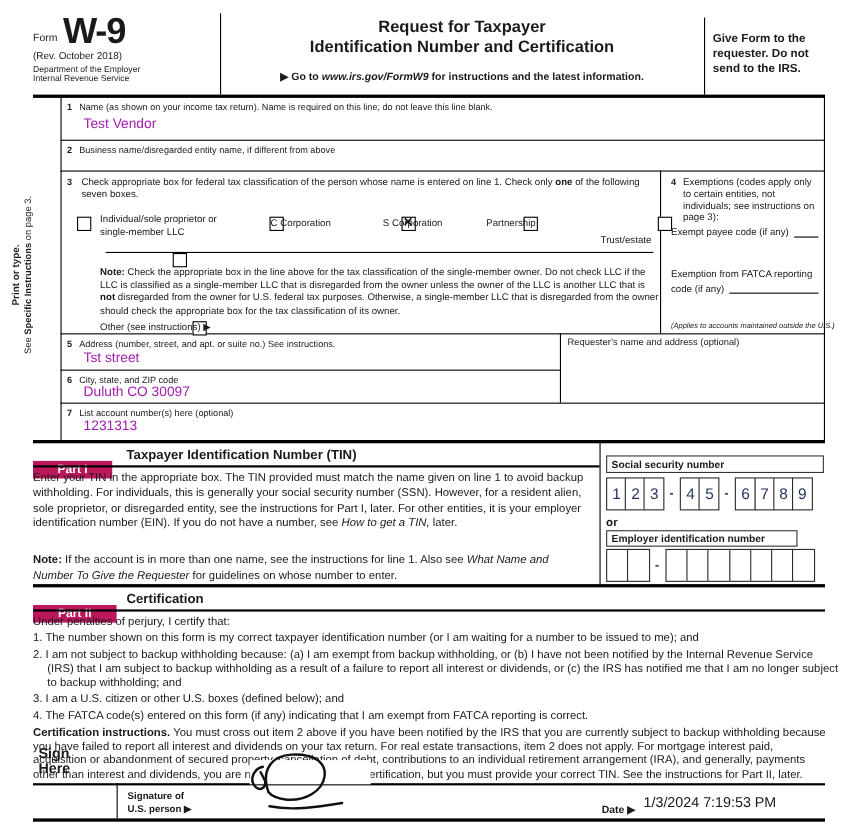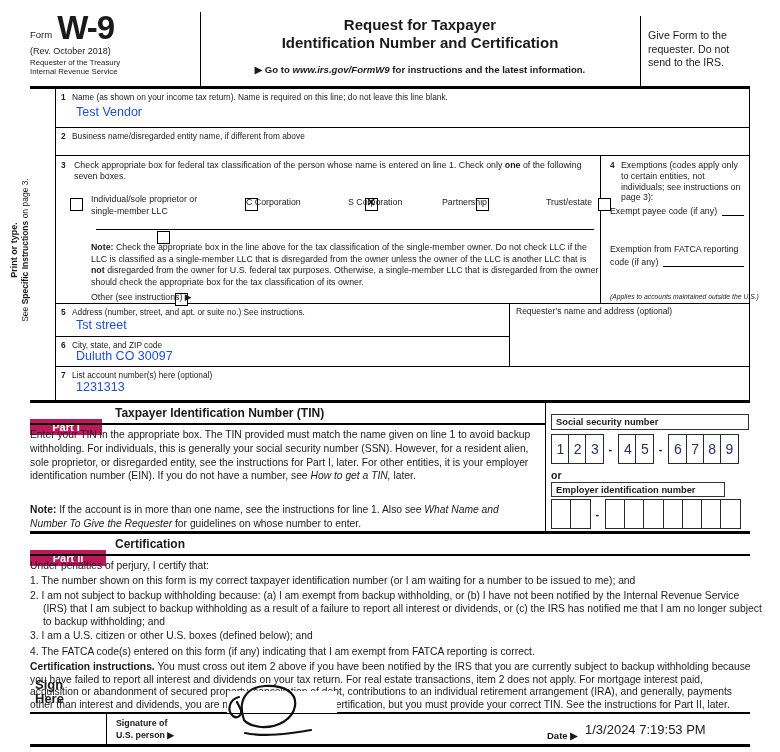--- a/index.html
+++ b/index.html
@@ -3,21 +3,21 @@
 <meta charset="utf-8">
 <style>
   html,body{margin:0;padding:0;background:#fff;}
   .page{position:relative;width:780px;height:752px;background:#ffffff;
         font-family:"Liberation Sans", sans-serif;color:#1a1a1a;overflow:hidden;}
   .abs{position:absolute;}
   .hline{position:absolute;background:#000;height:1px;}
   .vline{position:absolute;background:#000;width:1px;}
   .lbl{font-size:8.3px;line-height:10px;}
   .num{font-weight:bold;font-size:8.3px;}
-  .val{font-size:12.5px;color:#1d4ed8;}
+  .val{font-size:12.5px;color:#a21caf;}
   b,.b{font-weight:bold;}
   i{font-style:italic;}
   .bi{font-weight:bold;font-style:italic;}
   .cb{display:inline-block;width:11px;height:11px;border:1.4px solid #000;position:relative;background:#fff;vertical-align:middle;}
   .cb .mark{position:absolute;top:-3px;left:0.5px;font-size:11px;font-weight:bold;color:#111;}
   .smalltxt{font-size:8.8px;line-height:11.6px;}
   .tag{position:absolute;background:#be185d;color:#fff;font-weight:bold;font-size:11px;
        display:flex;align-items:center;justify-content:center;margin-top:14px;}
   .ptitle{position:absolute;font-weight:bold;font-size:12px;}
   .body10{font-size:10.3px;line-height:13.8px;}
@@ -37,37 +37,37 @@
 
 <div class="page">
 
   
   <div class="abs" style="left:30px;top:12px;width:168px;">
     <div style="display:flex;align-items:flex-end;">
       <span style="font-size:9.5px;margin-right:5px;padding-bottom:3px;">Form</span>
       <span style="font-size:33px;font-weight:900;letter-spacing:-1px;line-height:0.95;">W-9</span>
     </div>
     <div style="font-size:9px;margin-top:3px;">(Rev. October 2018)</div>
-    <div style="font-size:7.8px;margin-top:2px;">Requester of the Treasury</div>
+    <div style="font-size:7.8px;margin-top:2px;">Department of the Employer</div>
     <div style="font-size:7.8px;">Internal Revenue Service</div>
   </div>
 
   <div class="vline" style="left:200px;top:12px;height:74px;"></div>
 
   <div class="abs" style="left:202px;top:16px;width:436px;text-align:center;">
     <div style="font-size:15px;font-weight:bold;line-height:18px;">Request for Taxpayer</div>
     <div style="font-size:15px;font-weight:bold;line-height:18px;">Identification Number and Certification</div>
     <div style="font-size:9.6px;font-weight:bold;margin-top:12px;">
       <span>▶ Go to </span><span class="bi">www.irs.gov/FormW9</span><span> for instructions and the latest information.</span>
     </div>
   </div>
 
   <div class="vline" style="left:640px;top:16px;height:70px;"></div>
 
-  <div class="abs" style="left:648px;top:29px;width:102px;font-size:10.6px;font-weight:normal;line-height:13.5px;">Give Form to the requester. Do not send to the IRS.</div>
+  <div class="abs" style="left:648px;top:29px;width:102px;font-size:10.6px;font-weight:bold;line-height:13.5px;">Give Form to the requester. Do not send to the IRS.</div>
 
   <div class="abs" style="left:30px;top:86px;width:720px;height:2.5px;background:#000;"></div>
 
   
   <div class="abs" style="left:2px;top:95px;width:48px;height:310px;">
     <div class="abs" style="left:-136px;top:138px;width:320px;height:34px;transform:rotate(-90deg);text-align:center;">
       <div style="font-size:9px;font-weight:bold;line-height:11px;">Print or type.</div>
       <div style="font-size:8.5px;line-height:11px;">
         <span>See </span><b>Specific Instructions</b><span> on page 3.</span>
       </div>
@@ -107,21 +107,21 @@
     <div>Individual/sole proprietor or</div>
     <div>single-member LLC</div>
   </div>
   <span class="cb abs" style="left:228px;top:195px;"><span class="mark"></span></span>
   <span class="abs smalltxt" style="left:246px;top:197px;">C Corporation</span>
   <span class="cb abs" style="left:330px;top:195px;"><span class="mark">✕</span></span>
   <span class="abs smalltxt" style="left:348px;top:197px;">S Corporation</span>
   <span class="cb abs" style="left:424px;top:195px;"><span class="mark"></span></span>
   <span class="abs smalltxt" style="left:442px;top:197px;">Partnership</span>
   <span class="cb abs" style="left:528px;top:195px;"><span class="mark"></span></span>
-  <span class="abs smalltxt" style="left:546px;top:197px;">Trust/estate</span>
+  <span class="abs smalltxt" style="left:546px;top:213px;">Trust/estate</span>
 
   
   <span class="cb abs" style="left:70px;top:228px;"><span class="mark"></span></span>
   <div class="abs flexline smalltxt" style="left:91px;top:229px;width:505px;">
     <span class="blankline"></span>
   </div>
 
   
   <div class="abs smalltxt" style="left:91px;top:242px;width:508px;">
     <b>Note:</b><span> Check the appropriate box in the line above for the tax classification of the single-member owner.  Do not check LLC if the LLC is classified as a single-member LLC that is disregarded from the owner unless the owner of the LLC is another LLC that is </span><b>not</b><span> disregarded from the owner for U.S. federal tax purposes. Otherwise, a single-member LLC that is disregarded from the owner should check the appropriate box for the tax classification of its owner.</span>

